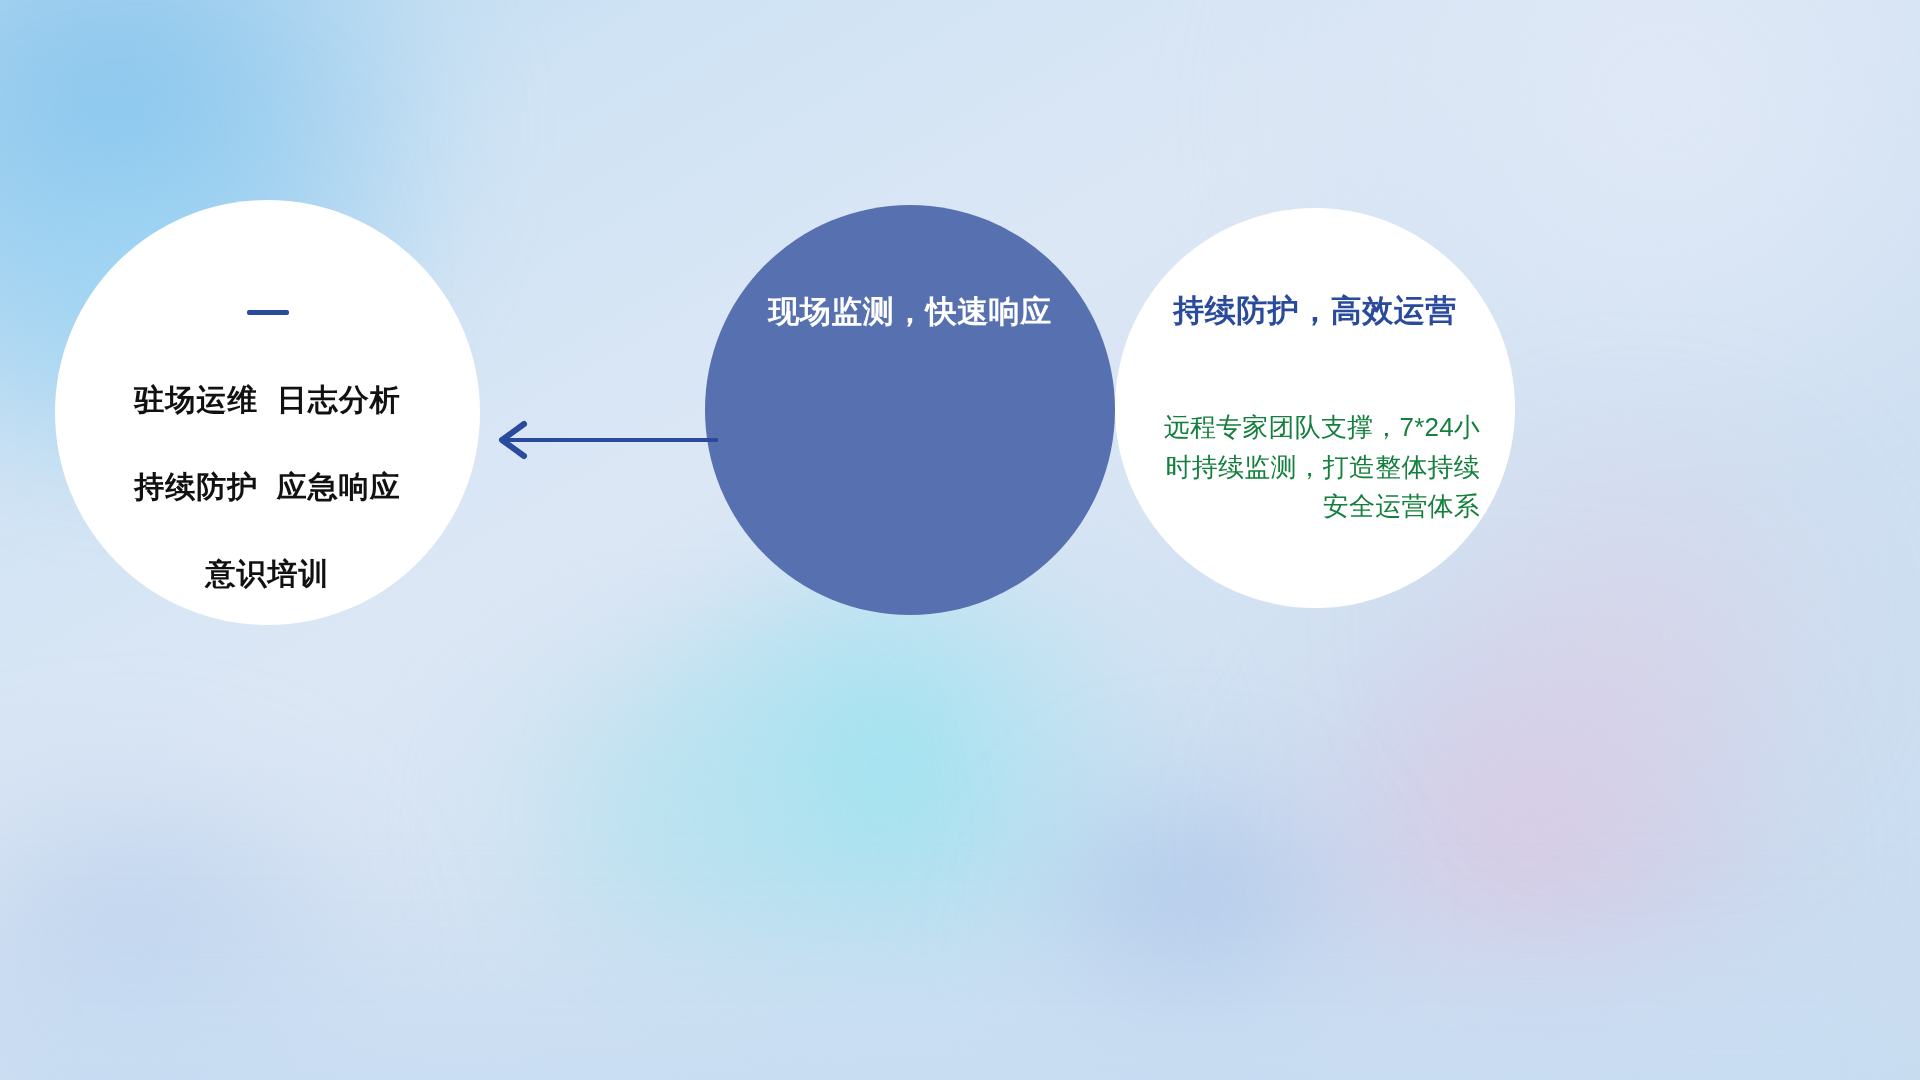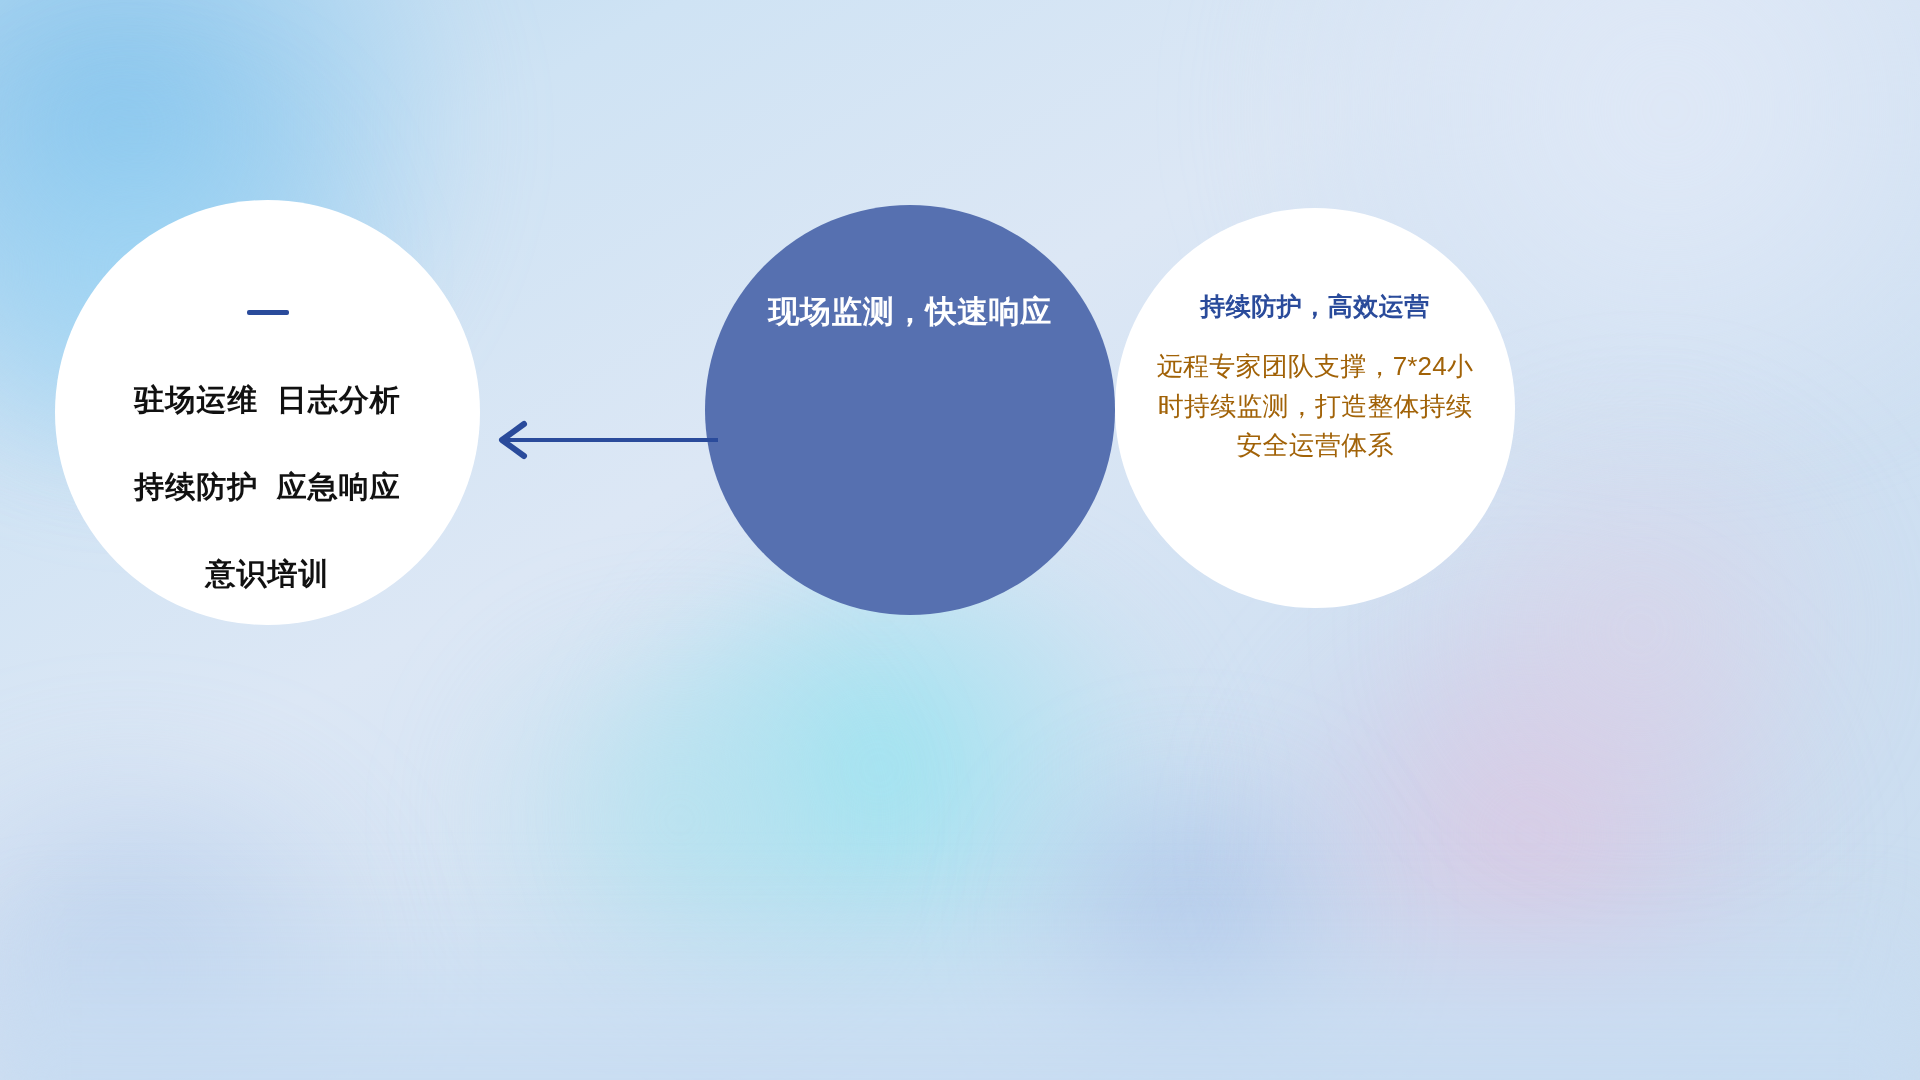--- a/index.html
+++ b/index.html
@@ -136,31 +136,32 @@
   }
 
   #circle-right {
     left: 1115px; top: 208px; width: 400px; height: 400px;
     background: #ffffff;
     z-index: 6;
     justify-content: flex-start;
     padding-top: 82px;
   }
   #right-title {
-    font-size: 25px;
+    font-size: 31px;
     font-weight: bold;
     color: #2a4b9b;
     letter-spacing: 0.5px;
     white-space: nowrap;
+    margin-bottom: 52px;
   }
   #right-body {
     font-size: 26px;
-    color: #a16207;
+    color: #15803d;
     line-height: 1.52;
-    text-align: center;
+    text-align: right;
     width: 330px;
     letter-spacing: 0.2px;
   }
 
   
   #arrow {
     position: absolute;
     left: 490px; top: 418px;
     width: 230px; height: 44px;
     z-index: 7;

